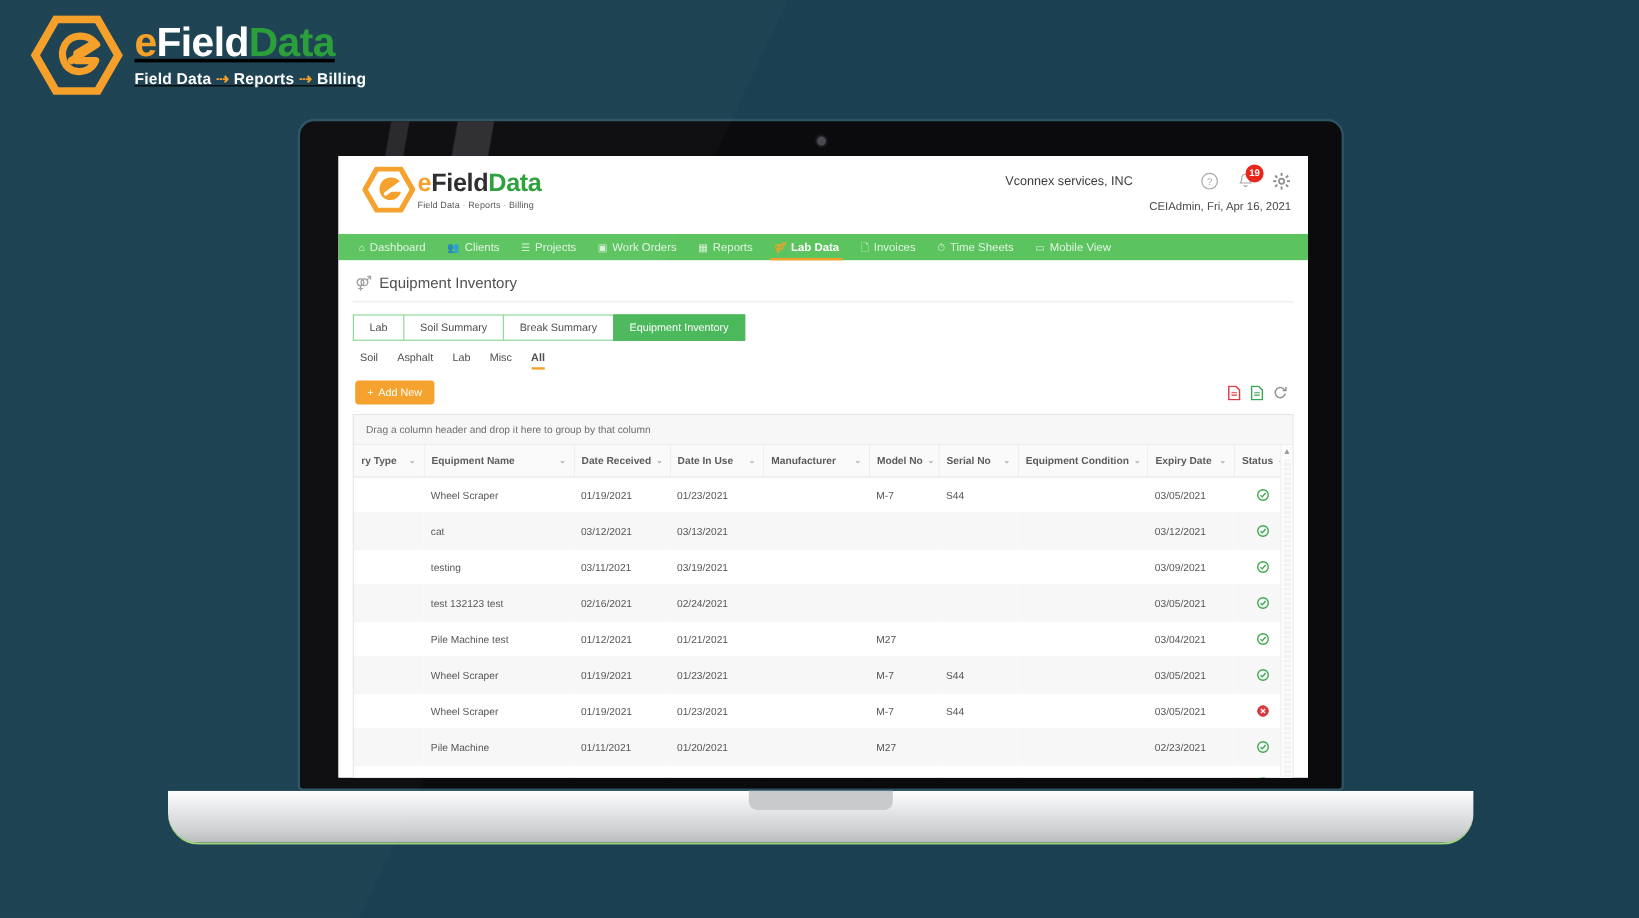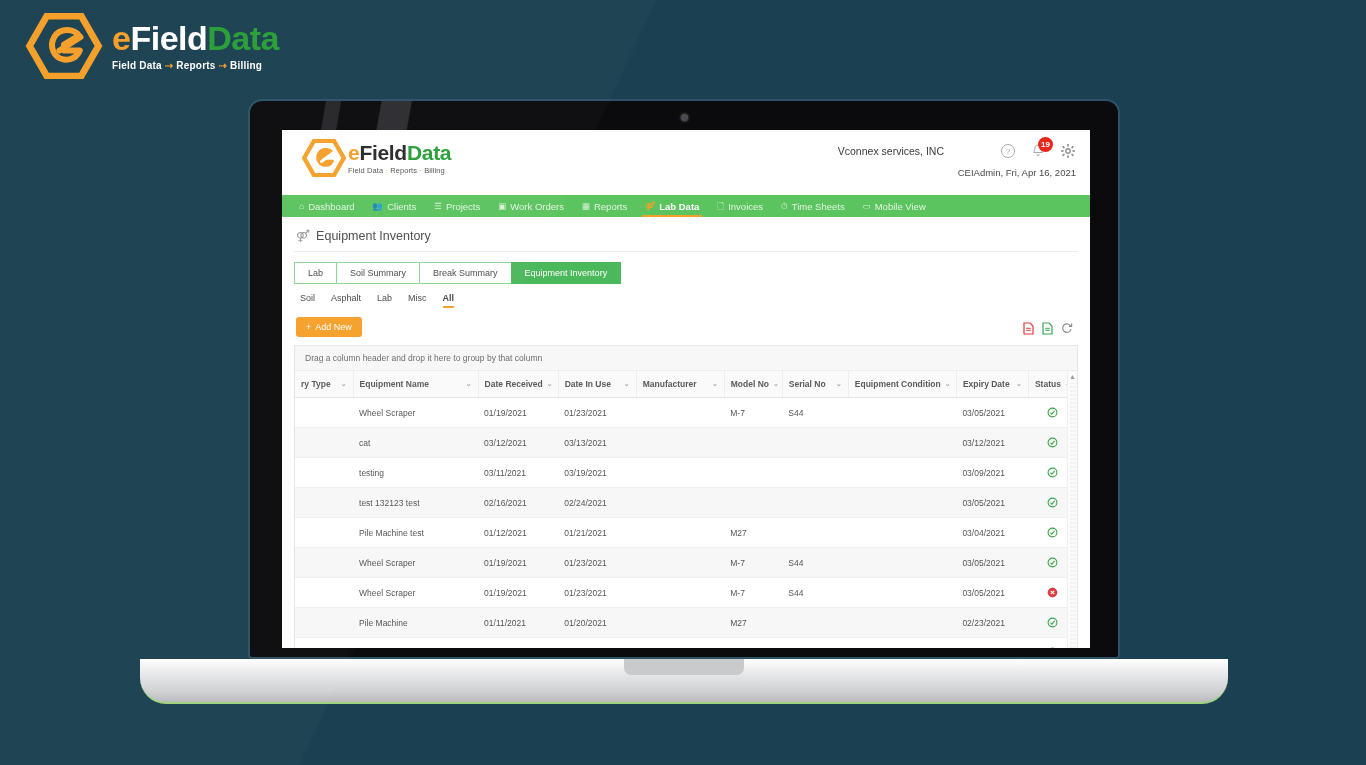--- a/index.html
+++ b/index.html
@@ -15,24 +15,24 @@
   #stage::after {
     content: "";
     position: absolute; inset: 0;
     background: linear-gradient(115deg, rgba(255,255,255,0.02) 0 38%, rgba(255,255,255,0.0) 38.2% 100%);
     pointer-events: none;
   }
 
   
   .brand { position: absolute; left: 22px; top: 10px; width: 300px; height: 72px; display: flex; align-items: center; z-index:5;}
   .brand-mark { width: 84px; height: 66px; position: relative; flex: none; }
-  .brand-text { margin-left: 6px; }
+  .brand-text { margin-left: 6px; text-decoration: underline; }
   .brand-title { font-size: 34px; font-weight: bold; letter-spacing: -0.5px; line-height: 1; }
   .t-e { color: #f5a02a; } .t-field { color: #ffffff; } .t-data { color: #2ba03a; }
-  .brand-sub { margin-top: 5px; font-size: 10px; color: #ffffff; font-weight: bold; letter-spacing: .2px;}
+  .brand-sub { margin-top: 5px; font-size: 13px; color: #ffffff; font-weight: bold; letter-spacing: .2px;}
   .brand-sub .arw { color: #f5a02a; }
 
   
   .laptop { position: absolute; left: 248px; top: 99px; width: 872px; height: 560px; }
   .lid {
     position: absolute; left: 0; top: 0; width: 872px; height: 560px;
     background: #0b0b0d;
     border-radius: 14px 14px 4px 4px;
     border: 2px solid #2c5364;
     overflow: hidden;

